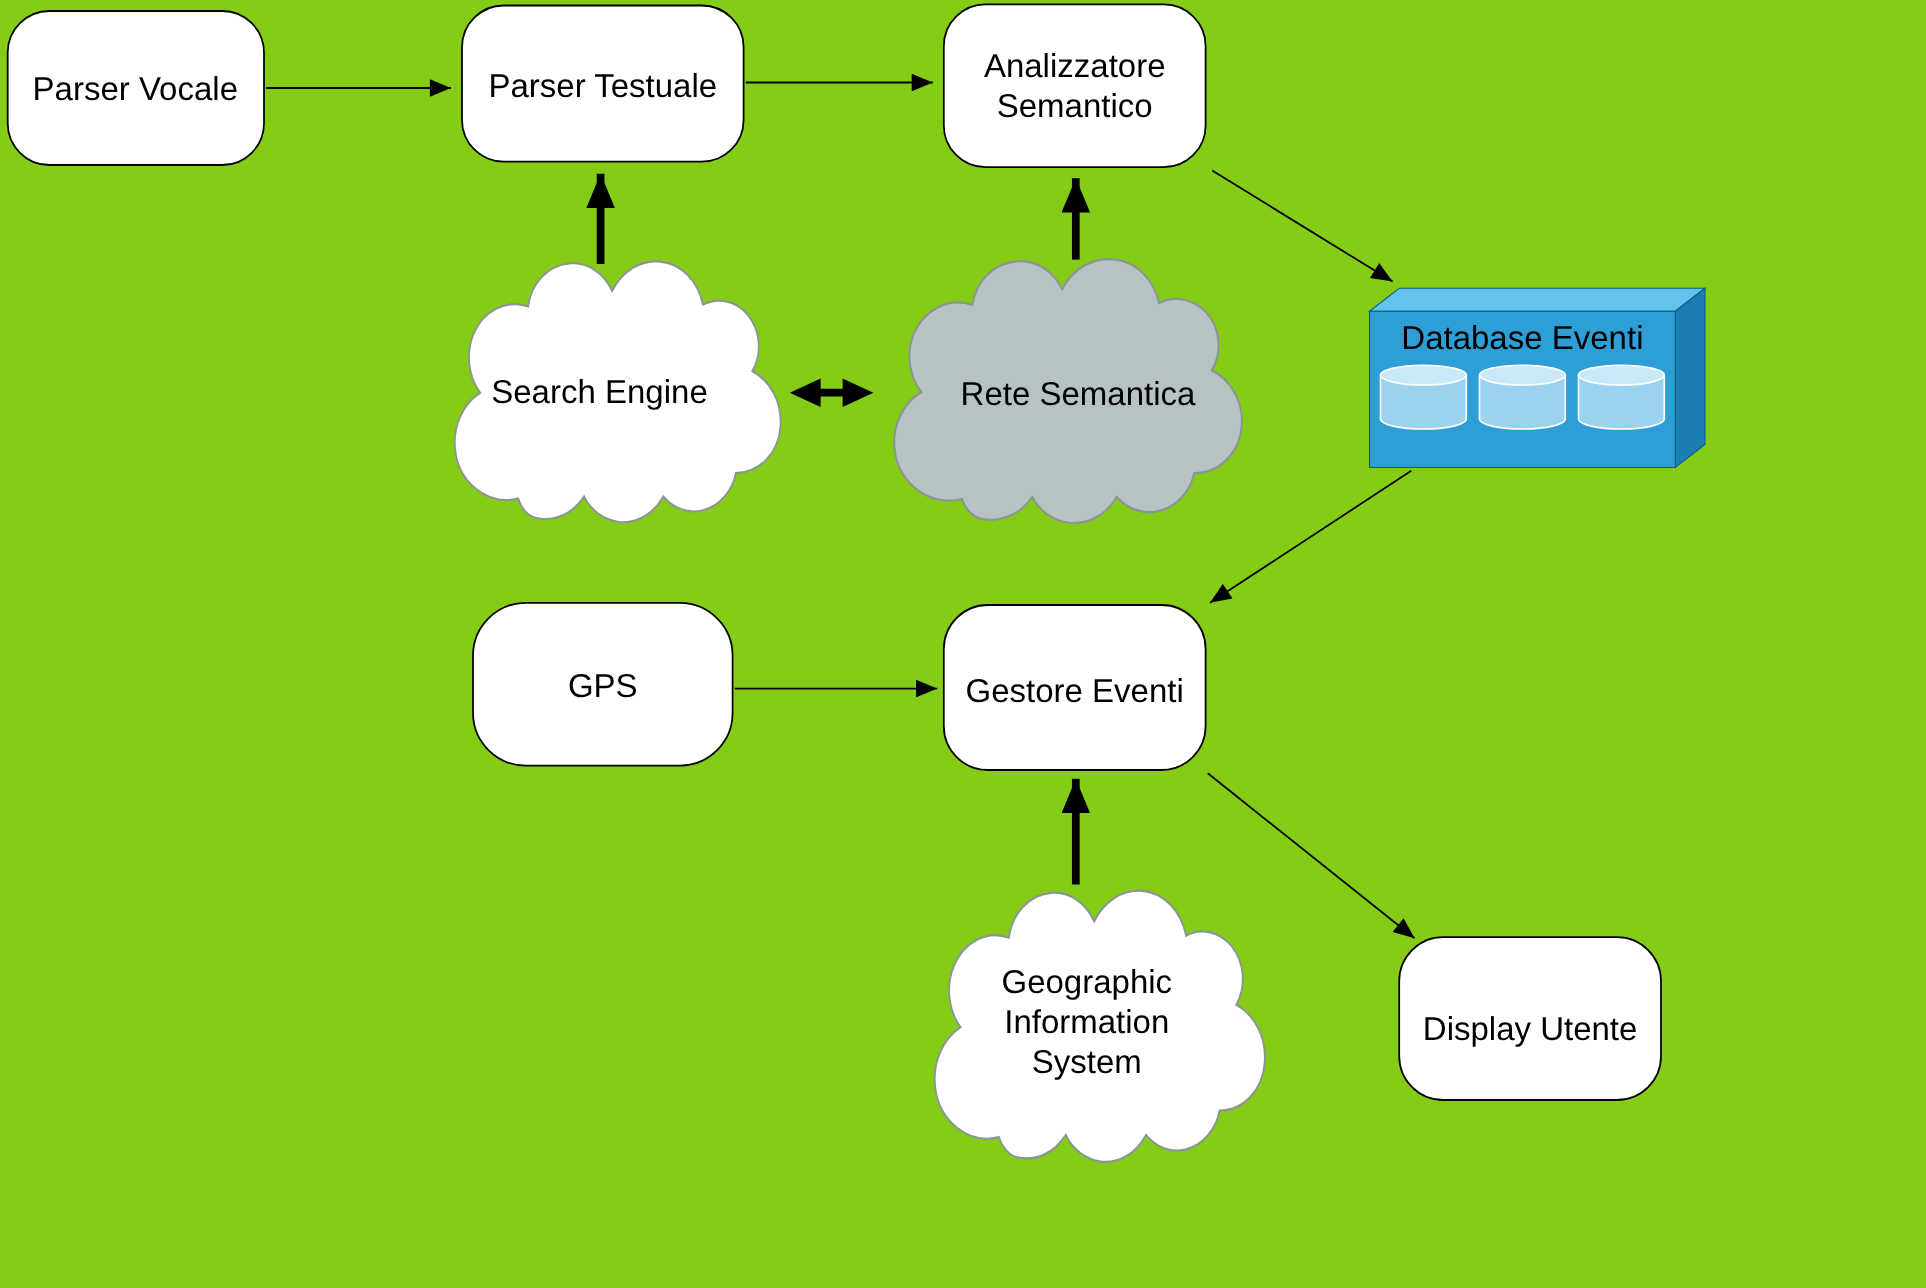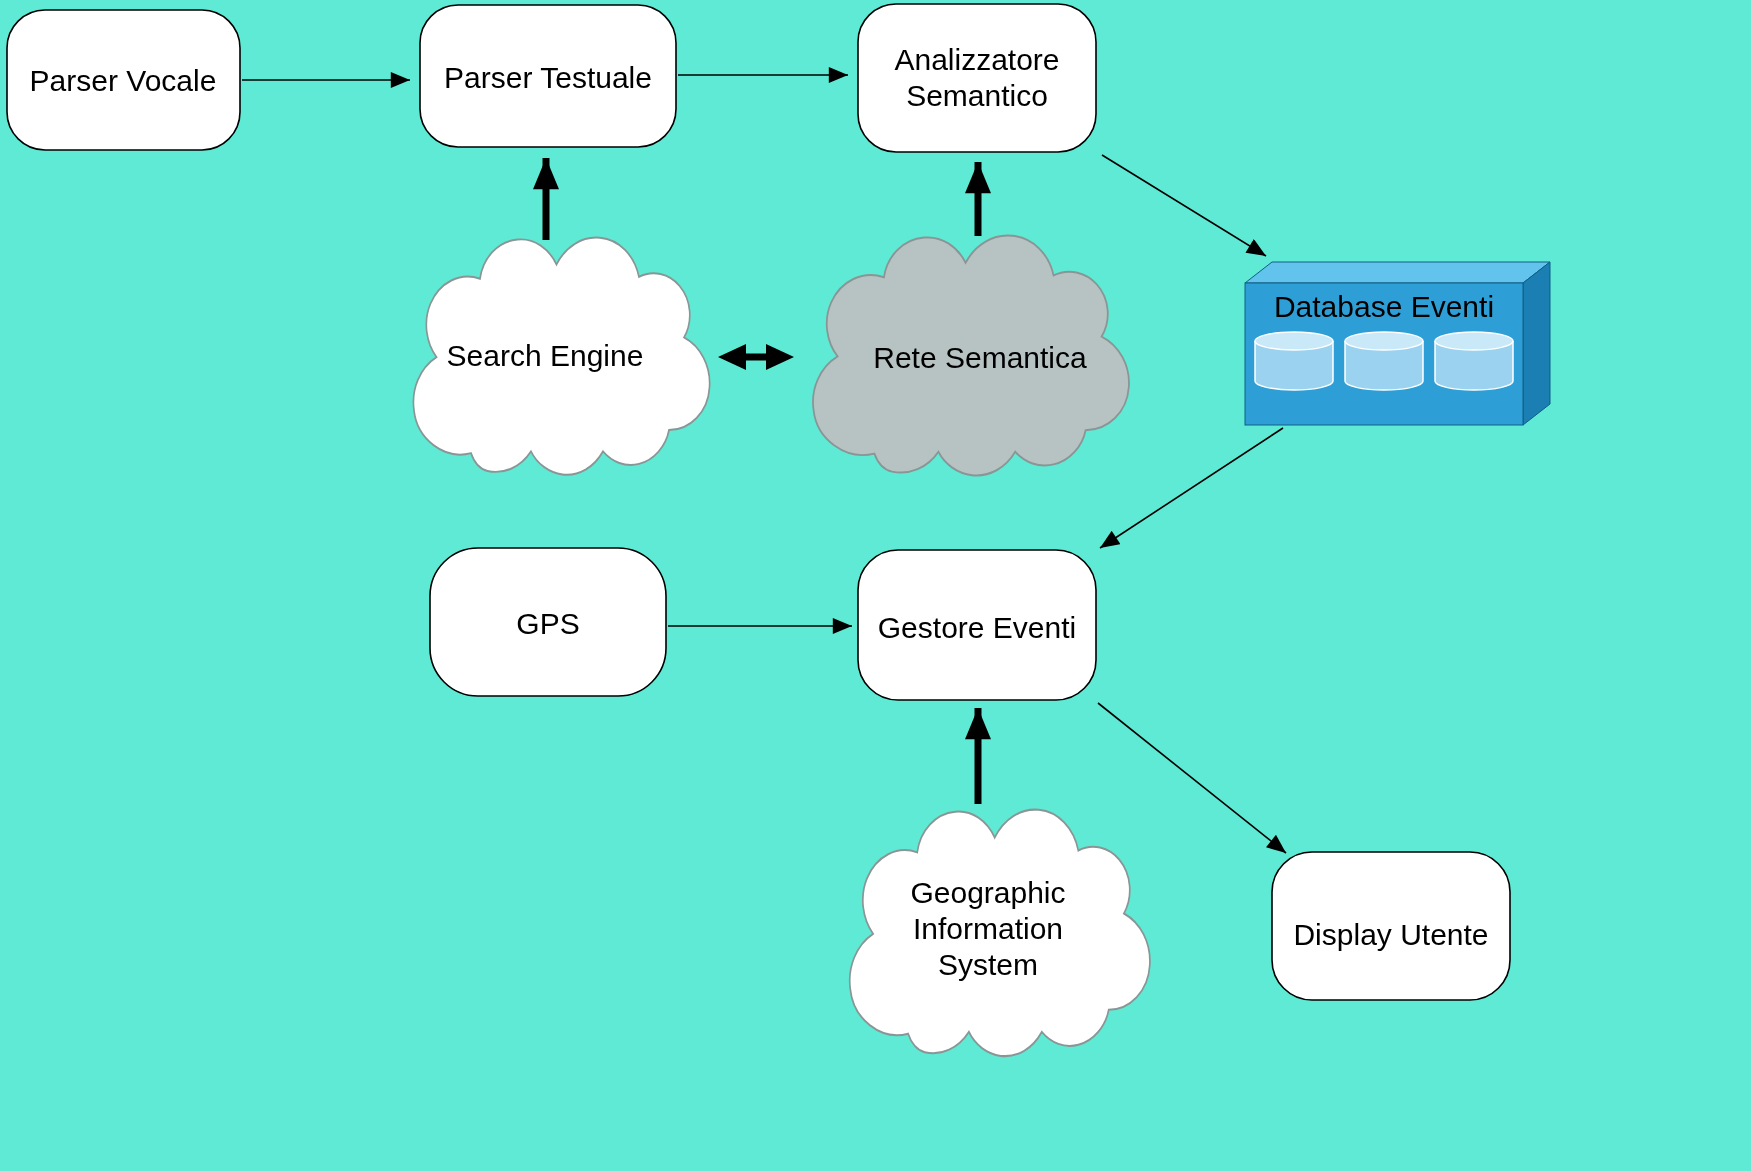--- a/index.html
+++ b/index.html
@@ -1,16 +1,16 @@
 <!DOCTYPE html>
 <html><head>
 <meta charset="utf-8">
 <style>
   html, body { margin: 0; padding: 0; background: #ffffff; }
-  .stage { width: 1751px; height: 1171px; position: relative; background: #5eead4; }
+  .stage { width: 1751px; height: 1171px; position: relative; background: #84cc16; }
   svg { display: block; }
   .node-label {
     font-family: "Liberation Sans", sans-serif;
     font-size: 30px;
     fill: #000000;
     text-anchor: middle;
   }
   .rounded-node { fill: #ffffff; stroke: #000000; stroke-width: 1.6; }
   .thin-edge   { stroke: #000000; stroke-width: 1.6; fill: none; }
   .thick-edge  { stroke: #000000; stroke-width: 7; fill: none; }

